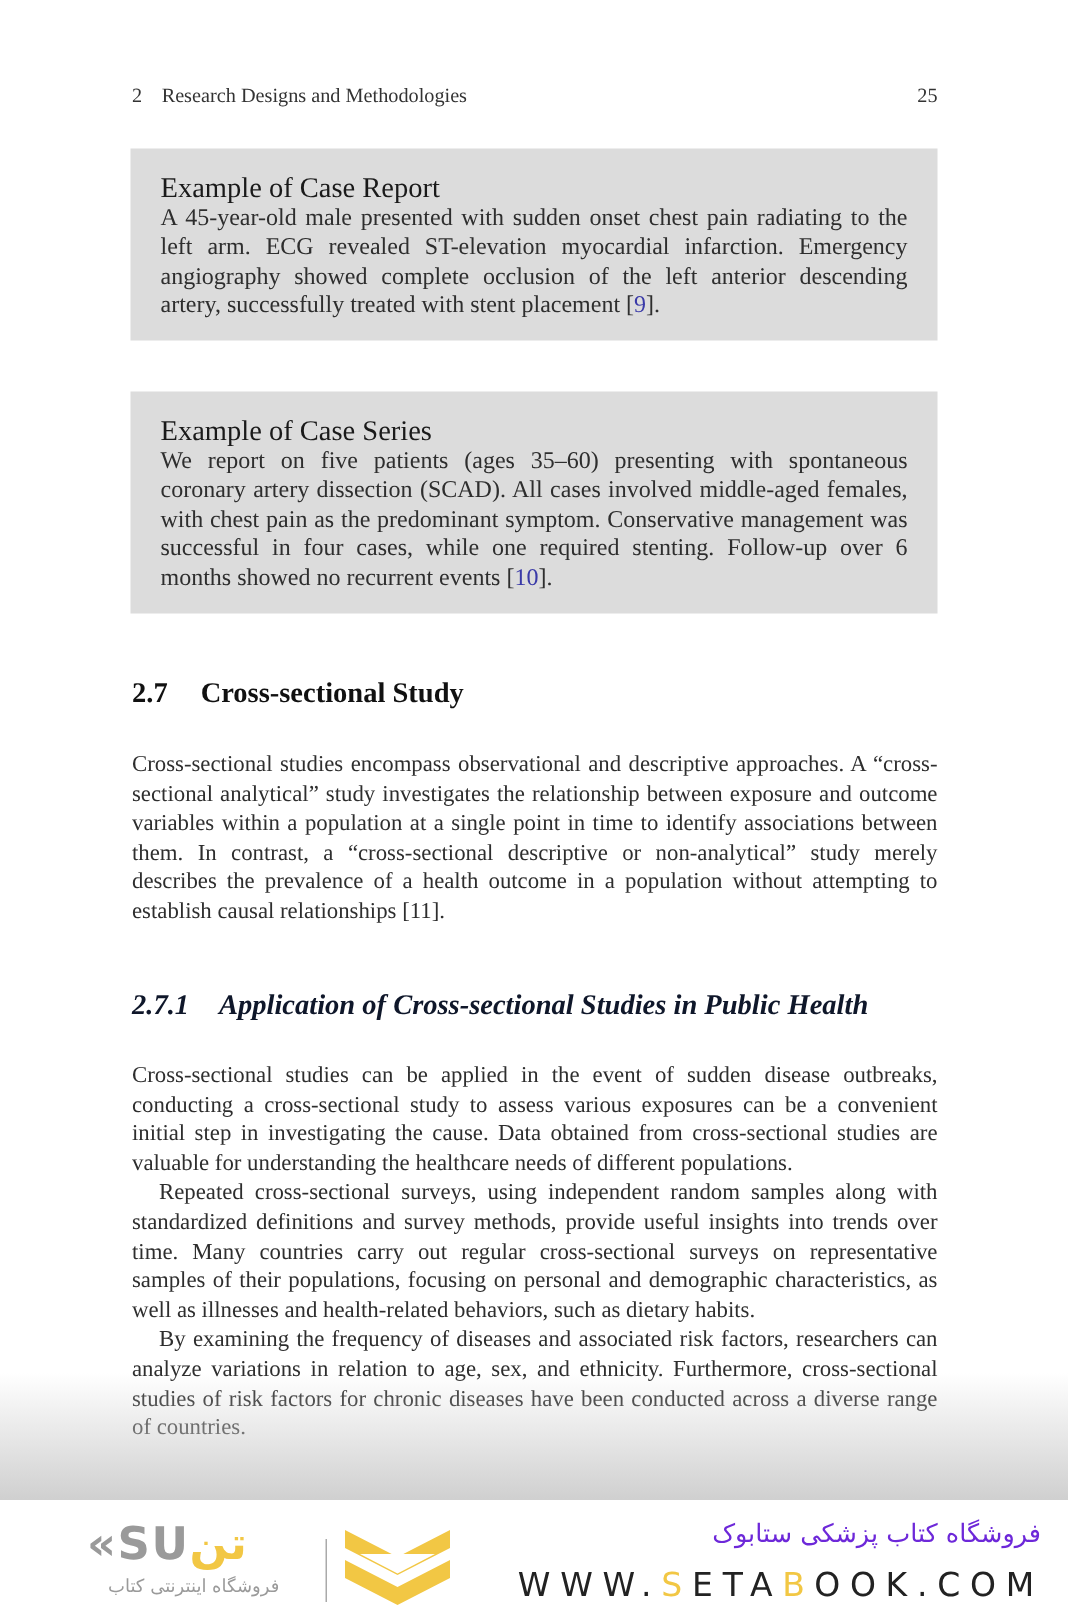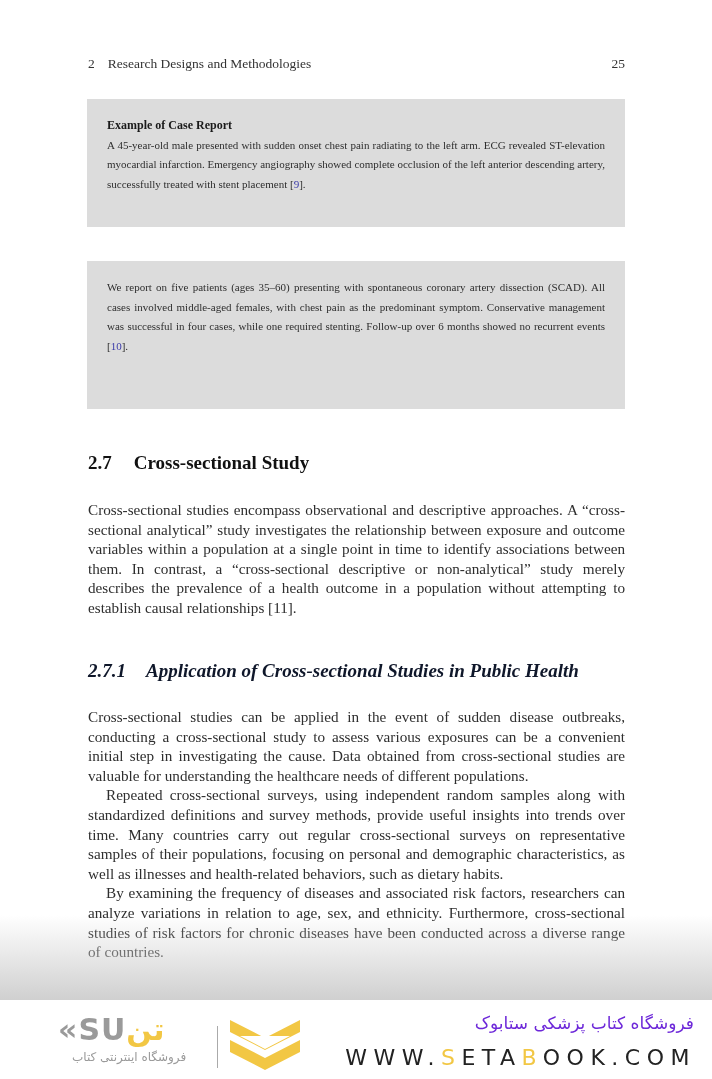--- a/index.html
+++ b/index.html
@@ -14,22 +14,22 @@
       position:absolute; top:56px; left:88px; width:537px;
       font-size:13.5px; color:#333; display:flex; justify-content:space-between;
     }
     .running-head .chap { display:flex; gap:13px; }
     .box {
       position:absolute; left:87px; width:538px; background:#dcdcdc;
       box-sizing:border-box; padding:17px 20px 0 20px;
     }
     .box1 { top:99px; height:128px; }
     .box2 { top:261px; height:148px; }
-    .box-title { font-weight:bold; font-size:12px; line-height:19.5px; color:#1a1a1a; }
-    .box-body { font-size:11px; line-height:19.5px; text-align:justify; color:#2e2e2e; }
+    .box-title { font-weight:normal; font-size:19px; line-height:19.5px; color:#1a1a1a; }
+    .box-body { font-size:16px; line-height:19.5px; text-align:justify; color:#2e2e2e; }
     .cite { color:#3a3aa8; }
     .h2 {
       position:absolute; left:88px; top:452px; font-weight:bold; font-size:19px; color:#111;
       display:flex; gap:22px;
     }
     .h3 {
       position:absolute; left:88px; top:660px; font-weight:bold; font-style:italic; font-size:19px; color:#0f172a;
       display:flex; gap:20px;
     }
     .para {
@@ -80,20 +80,21 @@
     </div>
     <span>25</span>
   </div>
 
   <div class="box box1">
     <div class="box-title">Example of Case Report</div>
     <div class="box-body"><span>A 45-year-old male presented with sudden onset chest pain radiating to the left arm. ECG revealed ST-elevation myocardial infarction. Emergency angiography showed complete occlusion of the left anterior descending artery, successfully treated with stent placement </span><span>[</span><span class="cite">9</span><span>].</span></div>
   </div>
 
   <div class="box box2">
+    <div class="box-title">Example of Case Series</div>
     <div class="box-body"><span>We report on five patients (ages 35–60) presenting with spontaneous coronary artery dissection (SCAD). All cases involved middle-aged females, with chest pain as the predominant symptom. Conservative management was successful in four cases, while one required stenting. Follow-up over 6 months showed no recurrent events </span><span>[</span><span class="cite">10</span><span>].</span></div>
   </div>
 
   <div class="h2">
     <span>2.7</span>
     <span>Cross-sectional Study</span>
   </div>
 
   <div class="para p1">
     <p>Cross-sectional studies encompass observational and descriptive approaches. A “cross-sectional analytical” study investigates the relationship between exposure and outcome variables within a population at a single point in time to identify associations between them. In contrast, a “cross-sectional descriptive or non-analytical” study merely describes the prevalence of a health outcome in a population without attempting to establish causal relationships [11].</p>

